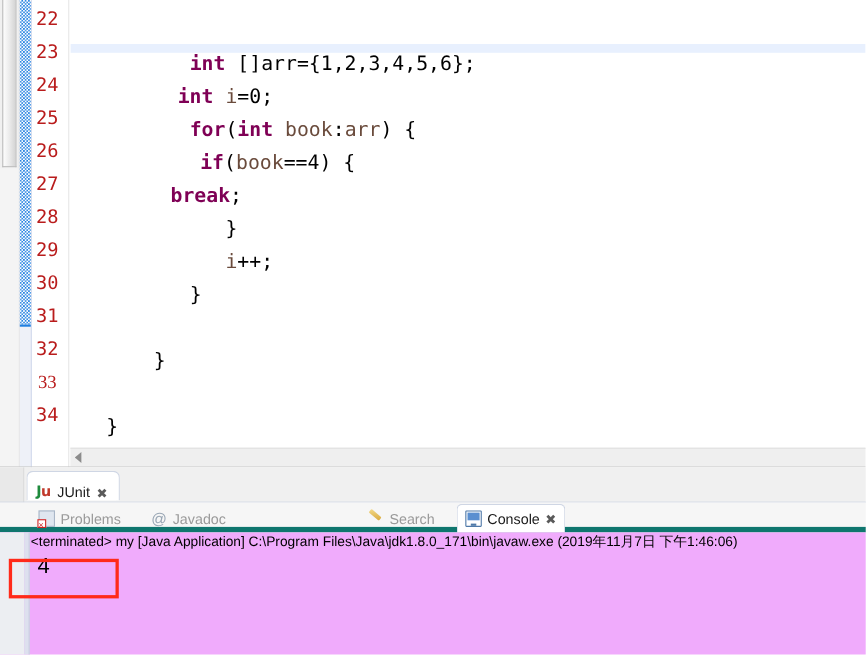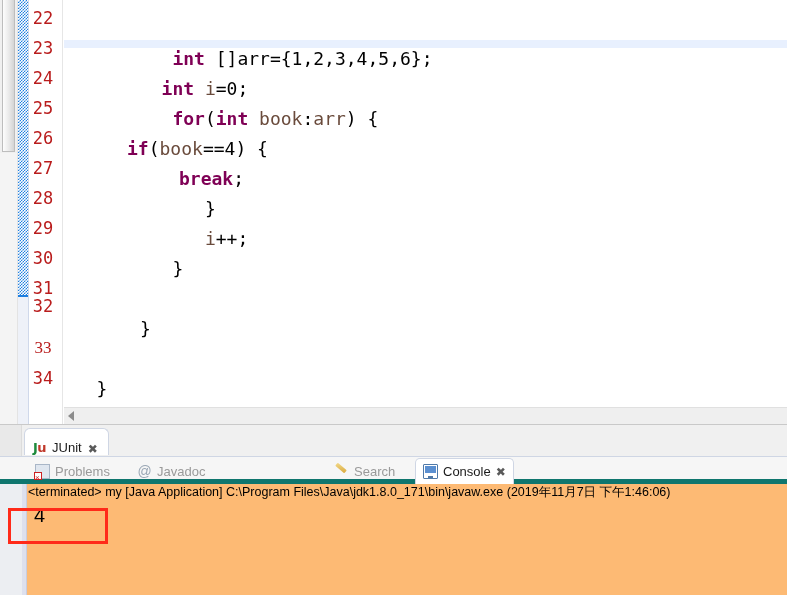--- a/index.html
+++ b/index.html
@@ -361,21 +361,21 @@
     width: 4px; height: 4px;
     background: #5f9c3a;
   }
 
   
   .console-body {
     position: absolute;
     left: 0; top: 27px;
     width: 787px;
     height: 111px;
-    background: #fdba74;
+    background: #f0abfc;
   }
   .console-left-margin {
     position: absolute;
     left: 0; top: 0;
     width: 22px; height: 111px;
     background: #eceef2;
   }
   .console-divider {
     position: absolute;
     left: 22px; top: 0;
@@ -441,32 +441,32 @@
         <div class="ln" style="top: 9px;">22</div>
         <div class="ln" style="top: 39px;">23</div>
         <div class="ln" style="top: 69px;">24</div>
         <div class="ln" style="top: 99px;">25</div>
         <div class="ln" style="top: 129px;">26</div>
         <div class="ln" style="top: 159px;">27</div>
         <div class="ln" style="top: 189px;">28</div>
         <div class="ln" style="top: 219px;">29</div>
         <div class="ln" style="top: 249px;">30</div>
         <div class="ln" style="top: 279px;">31</div>
-        <div class="ln" style="top: 297px; padding-left: 12px;">32</div>
+        <div class="ln" style="top: 309px; padding-left: 12px;">32</div>
         <div class="ln" style="top: 339px; font-family: Liberation Serif, serif;">33</div>
         <div class="ln" style="top: 369px;">34</div>
       </div>
 
     <div class="code-surface" id="code-surface">
       <div class="caret-line-top"></div>
     <div class="code-line" style="top: 4px; padding-left: 108.4px;"><span class="kw">int</span><span class="plain"> []arr={1,2,3,4,5,6};</span></div>
         <div class="code-line" style="top: 34px; padding-left: 97.56px;"><span class="kw">int</span><span class="plain"> </span><span class="ident">i</span><span class="plain">=0;</span></div>
         <div class="code-line" style="top: 64px; padding-left: 108.4px;"><span class="kw">for</span><span class="plain">(</span><span class="kw">int</span><span class="plain"> </span><span class="ident">book</span><span class="plain">:</span><span class="ident">arr</span><span class="plain">) {</span></div>
-        <div class="code-line" style="top: 94px; padding-left: 63px;"><span class="kw">if</span><span class="plain">(</span><span class="ident">book</span><span class="plain">==4) {</span></div>
-        <div class="code-line" style="top: 124px; padding-left: 115px;"><span class="kw">break</span><span class="plain">;</span></div>
+        <div class="code-line" style="top: 94px; padding-left: 118px;"><span class="kw">if</span><span class="plain">(</span><span class="ident">book</span><span class="plain">==4) {</span></div>
+        <div class="code-line" style="top: 124px; padding-left: 91px;"><span class="kw">break</span><span class="plain">;</span></div>
         <div class="code-line" style="top: 154px; padding-left: 140.92px;"><span class="plain">}</span></div>
         <div class="code-line" style="top: 184px; padding-left: 140.92px;"><span class="ident">i</span><span class="plain">++;</span></div>
         <div class="code-line" style="top: 214px; padding-left: 108.4px;"><span class="plain">}</span></div>
         <div class="code-line" style="top: 274px; padding-left: 75.88px;"><span class="plain">}</span></div>
         <div class="code-line" style="top: 304px; padding-left: 0px;"></div>
         <div class="code-line" style="top: 334px; padding-left: 32.52px;"><span class="plain">}</span></div>
         <div class="code-line" style="top: 364px; padding-left: 0px;"></div>
       </div>
 
     <div class="h-scroll">

